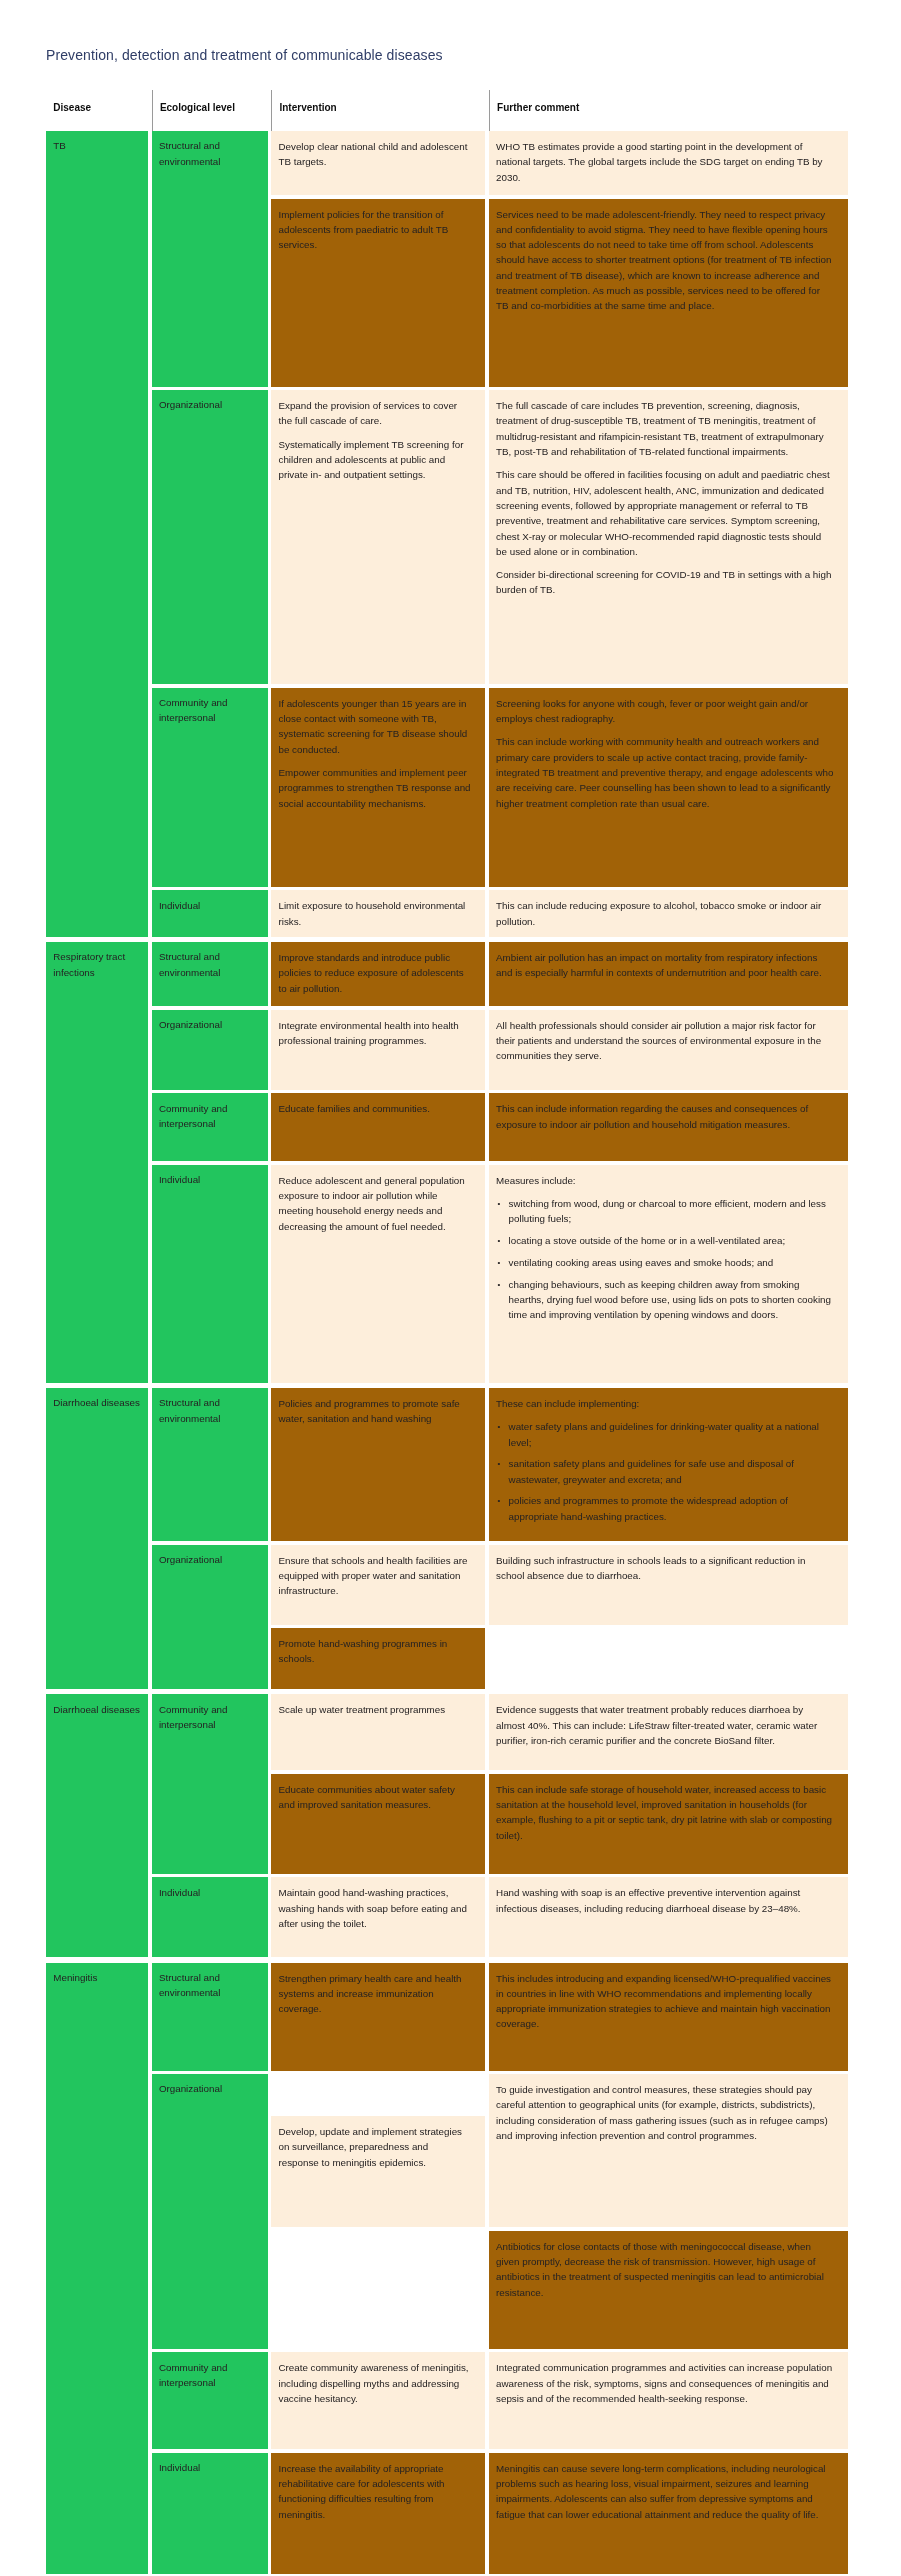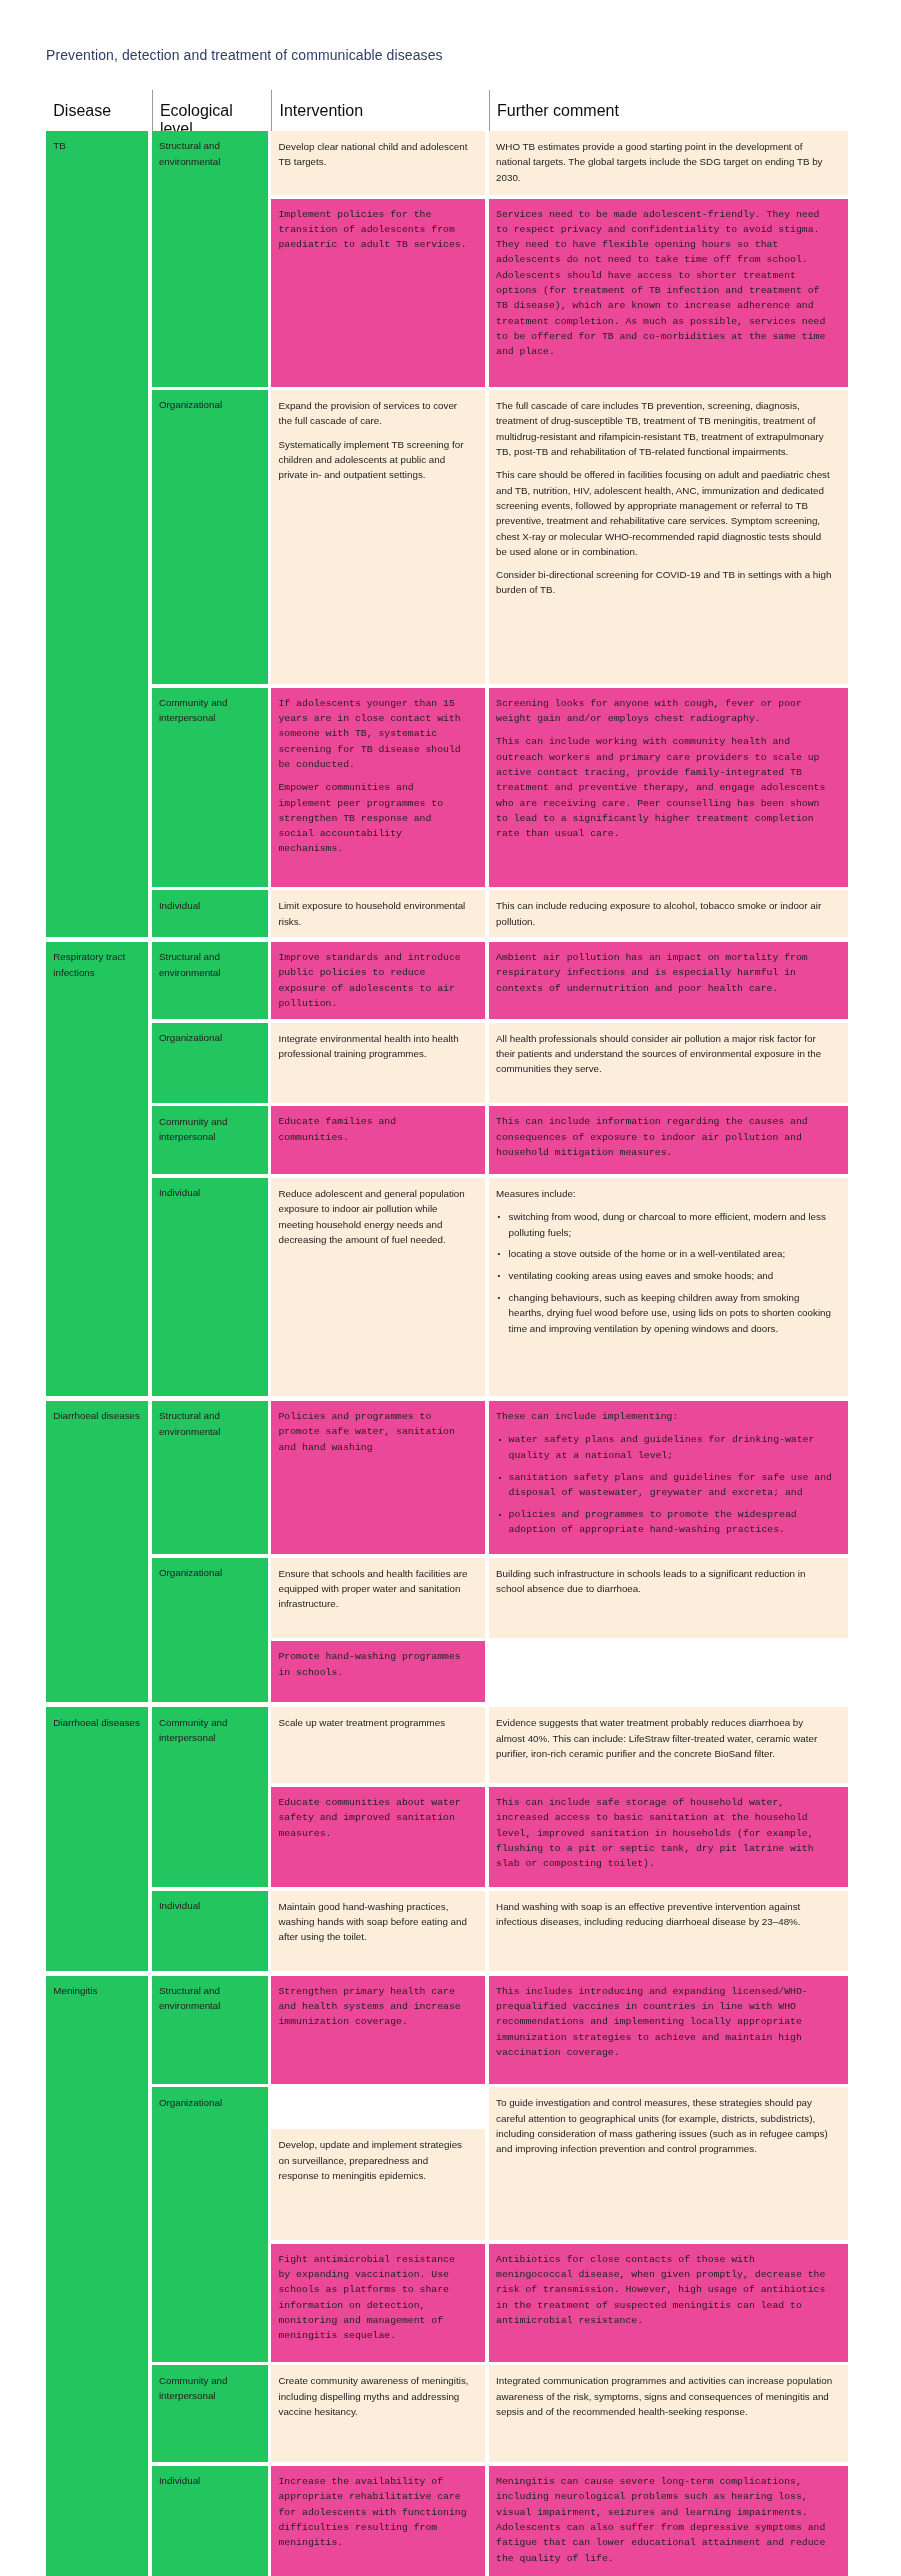--- a/index.html
+++ b/index.html
@@ -10,35 +10,35 @@
   .page-title{
     position:absolute;left:46px;top:47px;font-size:14px;font-weight:500;
     color:#2f3d66;letter-spacing:0.1px;
   }
   .table-wrap{position:absolute;left:46px;top:90px;width:802px;}
   .table-header{
     display:grid;grid-template-columns:102px 116px 214px 1fr;column-gap:3.6px;
     height:41px;box-sizing:border-box;
   }
   .th{
-    font-weight:normal;font-size:16px;color:#0d0d0d;
+    font-weight:bold;font-size:10px;color:#0d0d0d;
     padding:12.4px 0 0 7.3px;box-sizing:border-box;height:100%;
   }
   .th + .th{border-left:0.7px solid #9a9a9a;}
   .table-group{
     display:grid;grid-template-columns:102px 116px 214px 1fr;gap:3.6px;
     margin-bottom:5.1px;
   }
   .cell{
     box-sizing:border-box;font-size:9.8px;line-height:15.3px;color:#242122;
   }
   .head-cell{background:#22c55e;padding:7.3px 5.8px 7.3px 7.3px;}
   .body-cell{padding:8px 14.5px 8px 7.3px;}
   .peach{background:#fdeedb;}
-  .cream{background:#ec4899;font-family:Liberation Mono, monospace;}
+  .cream{background:#a16207;}
   .cell p{margin:0 0 8px 0;}
   .cell p:last-child{margin-bottom:0;}
   .bullet{display:flex;margin:0 0 6.5px 0;}
   .bullet:last-child{margin-bottom:0;}
   .b-dot{flex:0 0 11px;font-size:8px;padding-left:1.5px;}
   .b-text{flex:1;}
 </style>
 </head>
 <body>
 
@@ -205,23 +205,20 @@
         <div class="cell body-cell cream" style="grid-area: 1 / 4; min-height: 108px;">
           <p>This includes introducing and expanding licensed/WHO-prequalified vaccines in countries in line with WHO recommendations and implementing locally appropriate immunization strategies to achieve and maintain high vaccination coverage.</p>
         </div>
         <div class="cell head-cell eco-cell" style="grid-area: 2 / 2 / span 2;">Organizational</div>
         <div class="cell body-cell peach" style="grid-area: 2 / 3; min-height: 111px; margin-top: 42px;">
           <p>Develop, update and implement strategies on surveillance, preparedness and response to meningitis epidemics.</p>
         </div>
         <div class="cell body-cell peach" style="grid-area: 2 / 4; min-height: 111px;">
           <p>To guide investigation and control measures, these strategies should pay careful attention to geographical units (for example, districts, subdistricts), including consideration of mass gathering issues (such as in refugee camps) and improving infection prevention and control programmes.</p>
         </div>
-        <div class="cell body-cell cream" style="grid-area: 3 / 3; min-height: 118px;">
-          <p>Fight antimicrobial resistance by expanding vaccination. Use schools as platforms to share information on detection, monitoring and management of meningitis sequelae.</p>
-        </div>
         <div class="cell body-cell cream" style="grid-area: 3 / 4; min-height: 118px;">
           <p>Antibiotics for close contacts of those with meningococcal disease, when given promptly, decrease the risk of transmission. However, high usage of antibiotics in the treatment of suspected meningitis can lead to antimicrobial resistance.</p>
         </div>
         <div class="cell head-cell eco-cell" style="grid-area: 4 / 2 / span 1;">Community and interpersonal</div>
         <div class="cell body-cell peach" style="grid-area: 4 / 3; min-height: 97px;">
           <p>Create community awareness of meningitis, including dispelling myths and addressing vaccine hesitancy.</p>
         </div>
         <div class="cell body-cell peach" style="grid-area: 4 / 4; min-height: 97px;">
           <p>Integrated communication programmes and activities can increase population awareness of the risk, symptoms, signs and consequences of meningitis and sepsis and of the recommended health-seeking response.</p>
         </div>

